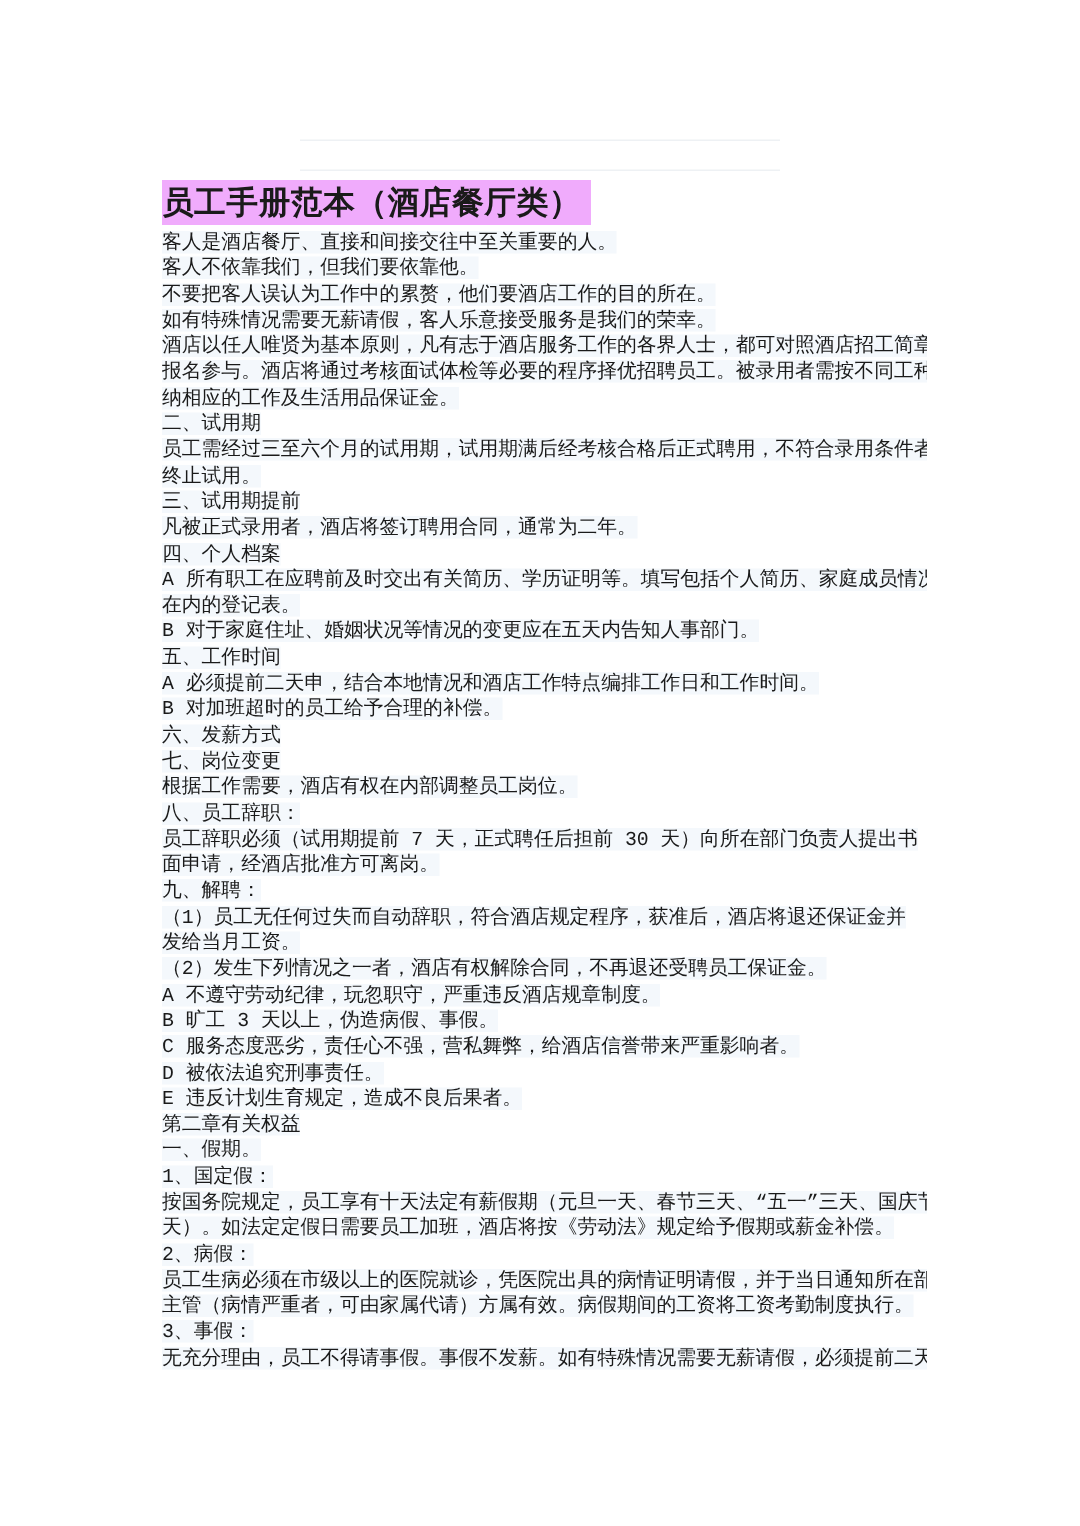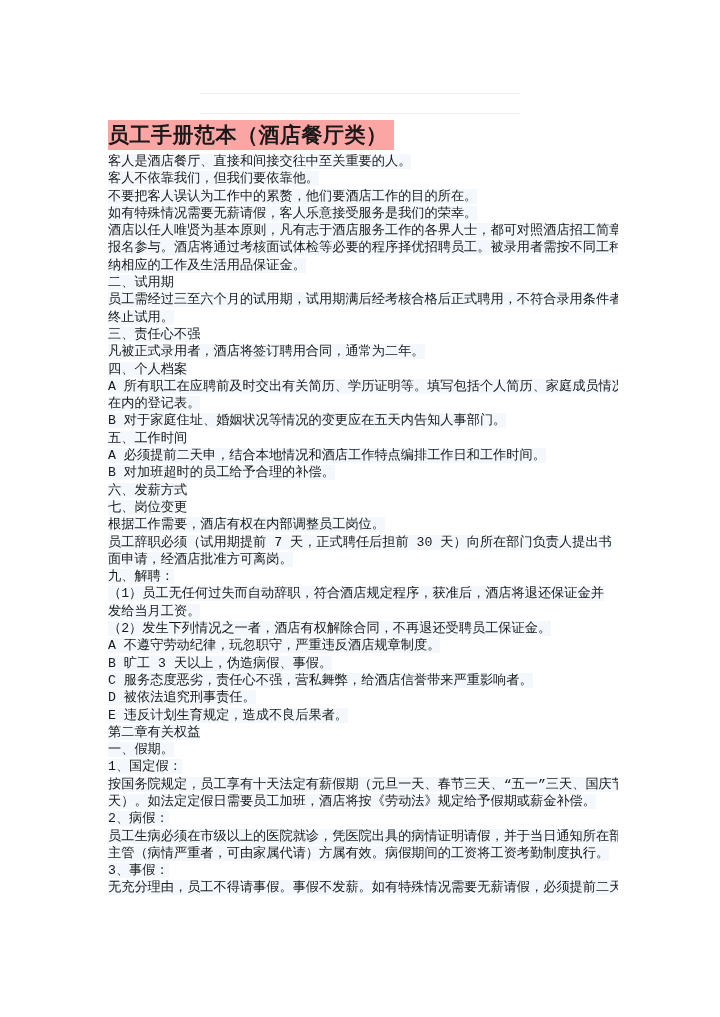--- a/index.html
+++ b/index.html
@@ -1,19 +1,19 @@
 <!DOCTYPE html>
 <html><head>
 <meta charset="utf-8">
 <style>
   html, body { margin: 0; padding: 0; background: #ffffff; }
   body { width: 720px; height: 1017px; position: relative; overflow: hidden; font-family: "DejaVu Sans", sans-serif; color: #1a1a1a; }
   .faint-rule { position: absolute; left: 200px; width: 320px; height: 1px; background: #eef1f4; }
   .page { position: absolute; left: 108px; top: 120px; width: 510px; }
-  .title { font-family: Liberation Serif, serif; font-size: 21px; font-weight: bold; line-height: 30px; height: 30px; display: inline-block; background: #fca5a5; padding-right: 6px; letter-spacing: 0.5px; white-space: nowrap; }
+  .title { font-family: Liberation Serif, serif; font-size: 21px; font-weight: bold; line-height: 30px; height: 30px; display: inline-block; background: #f0abfc; padding-right: 6px; letter-spacing: 0.5px; white-space: nowrap; }
   .lines { margin-top: 3px; font-family: Liberation Mono, monospace; }
   .line { font-size: 13.2px; line-height: 17.3px; height: 17.3px; white-space: nowrap; overflow: hidden; }
   .line span { background: #f4f8fc; }
 </style>
 </head>
 <body>
 
 <div class="faint-rule" style="top:93px;"></div>
 <div class="faint-rule" style="top:113px;"></div>
 
@@ -23,32 +23,33 @@
       <div class="line"><span>客人是酒店餐厅、直接和间接交往中至关重要的人。</span></div>
       <div class="line"><span>客人不依靠我们，但我们要依靠他。</span></div>
       <div class="line"><span>不要把客人误认为工作中的累赘，他们要酒店工作的目的所在。</span></div>
       <div class="line"><span>如有特殊情况需要无薪请假，客人乐意接受服务是我们的荣幸。</span></div>
       <div class="line"><span>酒店以任人唯贤为基本原则，凡有志于酒店服务工作的各界人士，都可对照酒店招工简章，</span></div>
       <div class="line"><span>报名参与。酒店将通过考核面试体检等必要的程序择优招聘员工。被录用者需按不同工种交</span></div>
       <div class="line"><span>纳相应的工作及生活用品保证金。</span></div>
       <div class="line"><span>二、试用期</span></div>
       <div class="line"><span>员工需经过三至六个月的试用期，试用期满后经考核合格后正式聘用，不符合录用条件者将</span></div>
       <div class="line"><span>终止试用。</span></div>
-      <div class="line"><span>三、责任心不强</span></div>
+      <div class="line"><span>三、试用期提前</span></div>
       <div class="line"><span>凡被正式录用者，酒店将签订聘用合同，通常为二年。</span></div>
       <div class="line"><span>四、个人档案</span></div>
       <div class="line"><span>A 所有职工在应聘前及时交出有关简历、学历证明等。填写包括个人简历、家庭成员情况等</span></div>
       <div class="line"><span>在内的登记表。</span></div>
       <div class="line"><span>B 对于家庭住址、婚姻状况等情况的变更应在五天内告知人事部门。</span></div>
       <div class="line"><span>五、工作时间</span></div>
       <div class="line"><span>A 必须提前二天申，结合本地情况和酒店工作特点编排工作日和工作时间。</span></div>
       <div class="line"><span>B 对加班超时的员工给予合理的补偿。</span></div>
       <div class="line"><span>六、发薪方式</span></div>
       <div class="line"><span>七、岗位变更</span></div>
       <div class="line"><span>根据工作需要，酒店有权在内部调整员工岗位。</span></div>
+      <div class="line"><span>八、员工辞职：</span></div>
       <div class="line"><span>员工辞职必须（试用期提前 7 天，正式聘任后担前 30 天）向所在部门负责人提出书</span></div>
       <div class="line"><span>面申请，经酒店批准方可离岗。</span></div>
       <div class="line"><span>九、解聘：</span></div>
       <div class="line"><span>（1）员工无任何过失而自动辞职，符合酒店规定程序，获准后，酒店将退还保证金并</span></div>
       <div class="line"><span>发给当月工资。</span></div>
       <div class="line"><span>（2）发生下列情况之一者，酒店有权解除合同，不再退还受聘员工保证金。</span></div>
       <div class="line"><span>A 不遵守劳动纪律，玩忽职守，严重违反酒店规章制度。</span></div>
       <div class="line"><span>B 旷工 3 天以上，伪造病假、事假。</span></div>
       <div class="line"><span>C 服务态度恶劣，责任心不强，营私舞弊，给酒店信誉带来严重影响者。</span></div>
       <div class="line"><span>D 被依法追究刑事责任。</span></div>

